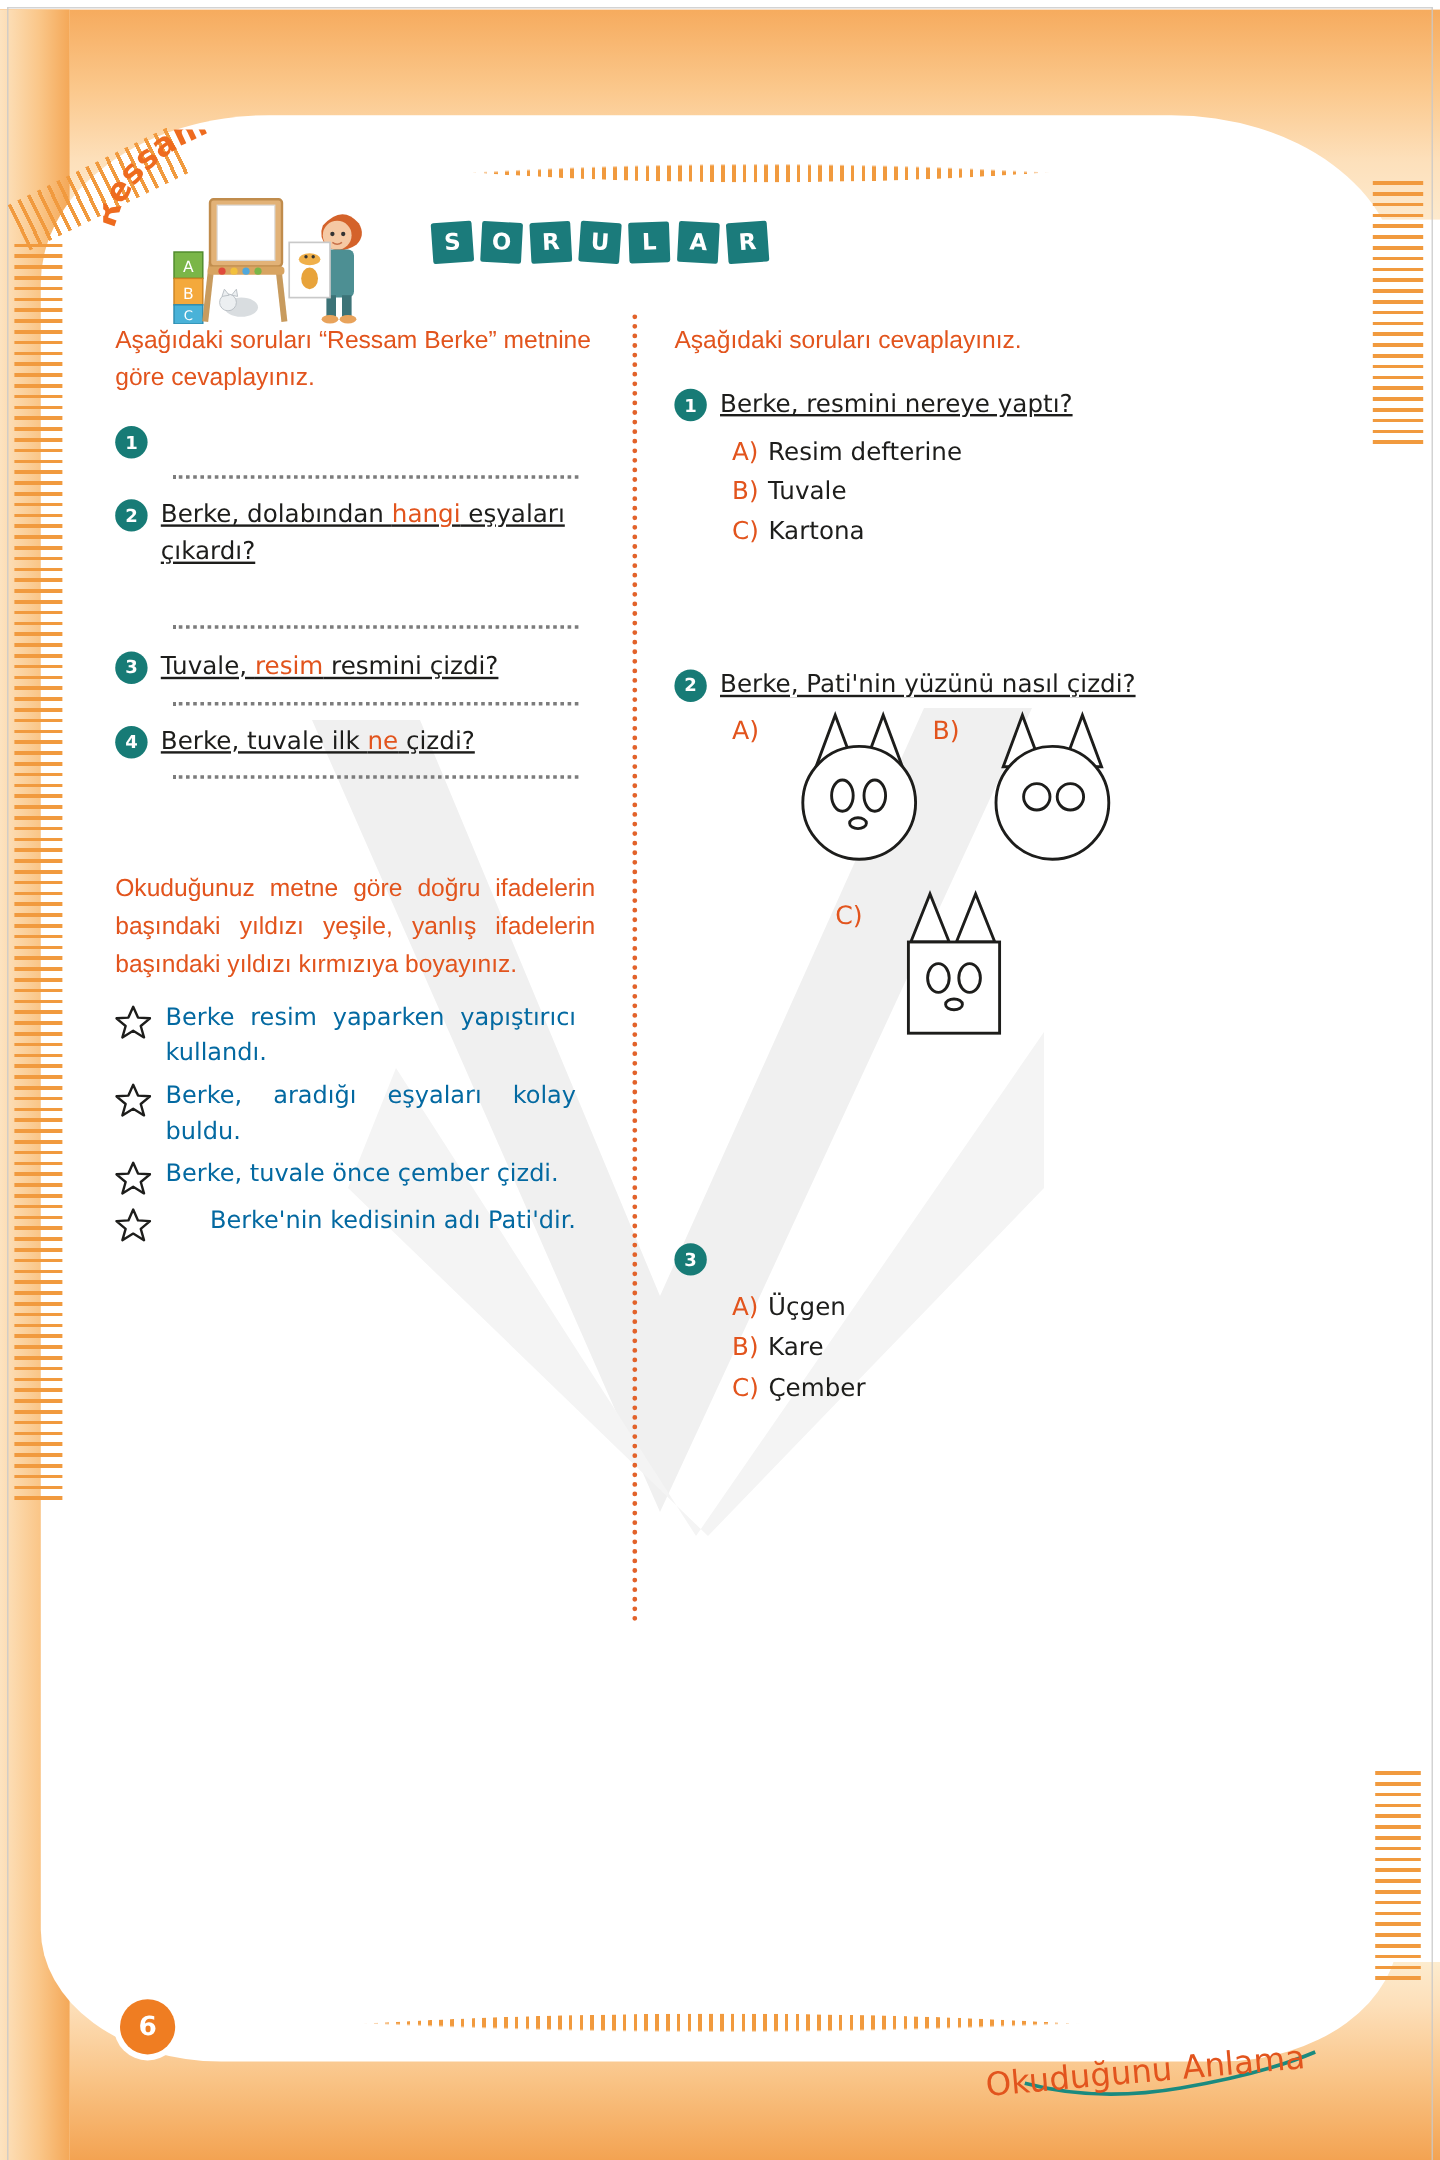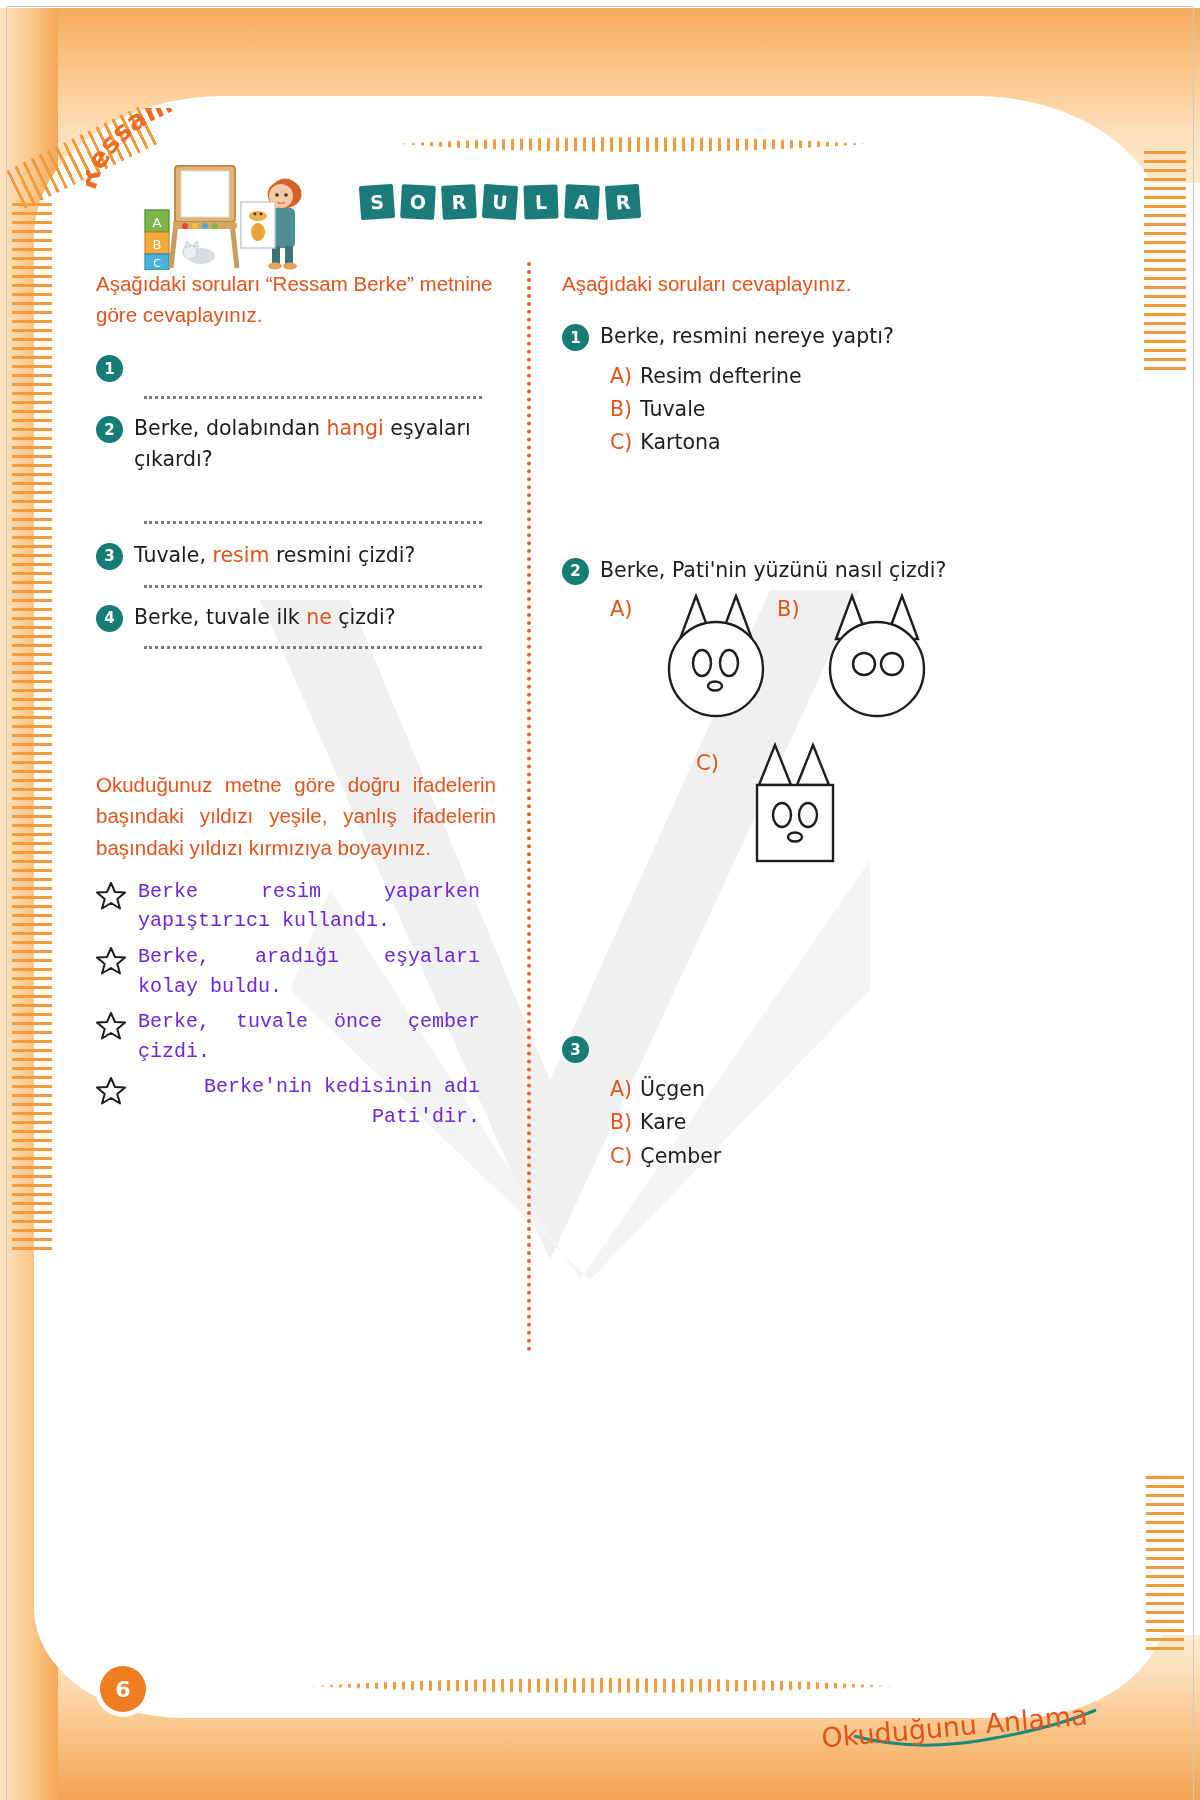--- a/index.html
+++ b/index.html
@@ -155,33 +155,34 @@
     flex: 0 0 auto;
     width: 27px; height: 27px; border-radius: 50%;
     background: #177b76; color: #fff;
     font-size: 15px; font-weight: 700;
     display: flex; align-items: center; justify-content: center;
     margin-top: 3px;
   }
   .q-text {
     font-size: 20.5px; line-height: 1.5; color: #1d1d1b;
     font-family: "DejaVu Sans", sans-serif;
+    text-decoration: underline;
   }
   .q-text .hl { color: #e2541d; }
 
   .dotline {
     border-bottom: 3px dotted #7c7c7c;
     height: 0; margin: 14px 0 14px 48px; width: 338px;
   }
 
   .opt-row { display: flex; gap: 8px; font-size: 20.5px; color: #1d1d1b; line-height: 1.62; }
   .opt-letter { color: #e2541d; }
 
   .star-item { display: flex; align-items: flex-start; gap: 12px; margin-top: 6px; }
-  .star-item .txt { font-size: 20px; line-height: 1.48; color: #6d28d9; text-align: justify; width: 342px; font-family: Liberation Mono, monospace;}
+  .star-item .txt { font-size: 20px; line-height: 1.48; color: #0369a1; text-align: justify; width: 342px;}
   .star-ico { flex: 0 0 auto; margin-top: 4px; }
 
   
   .shape-area { position: relative; height: 300px; margin-top: 6px; }
   .shape-label {
     position: absolute; color: #e2541d; font-size: 21px;
   }
 
   
   .page-num {
@@ -327,21 +328,21 @@
       <div class="dotline"></div>
 
       <div class="q-row">
         <div class="badge">4</div>
         <div class="q-text">
           <span>Berke, tuvale ilk </span><span class="hl">ne</span><span> çizdi?</span>
         </div>
       </div>
       <div class="dotline"></div>
 
-      <div class="instr" style="margin-top:120px">Okuduğunuz metne göre doğru ifadelerin başındaki yıldızı yeşile, yanlış ifadelerin başındaki yıldızı kırmızıya boyayınız.</div>
+      <div class="instr" style="margin-top:76px">Okuduğunuz metne göre doğru ifadelerin başındaki yıldızı yeşile, yanlış ifadelerin başındaki yıldızı kırmızıya boyayınız.</div>
 
       <div style="margin-top:14px">
 
         <div class="star-item">
           <svg class="star-ico" width="30" height="29" viewBox="0 0 30 29">
             <polygon points="15,2 19,11 29,11.6 21.3,18 24,27.5 15,22 6,27.5 8.7,18 1,11.6 11,11" fill="none" stroke="#1d1d1b" stroke-width="2" stroke-linejoin="round"></polygon>
           </svg>
           <div class="txt">Berke resim yaparken yapıştırıcı kullandı.</div>
         </div>
 

